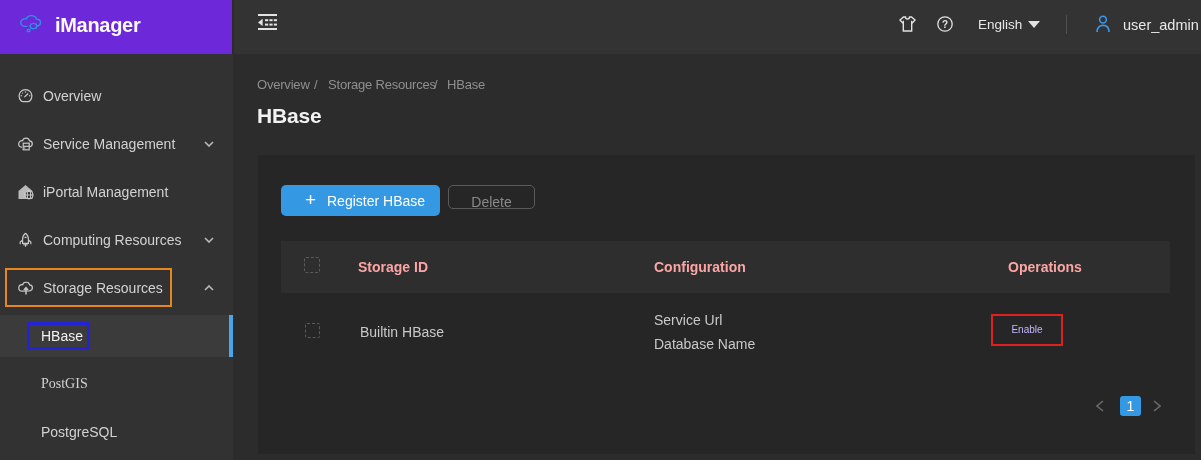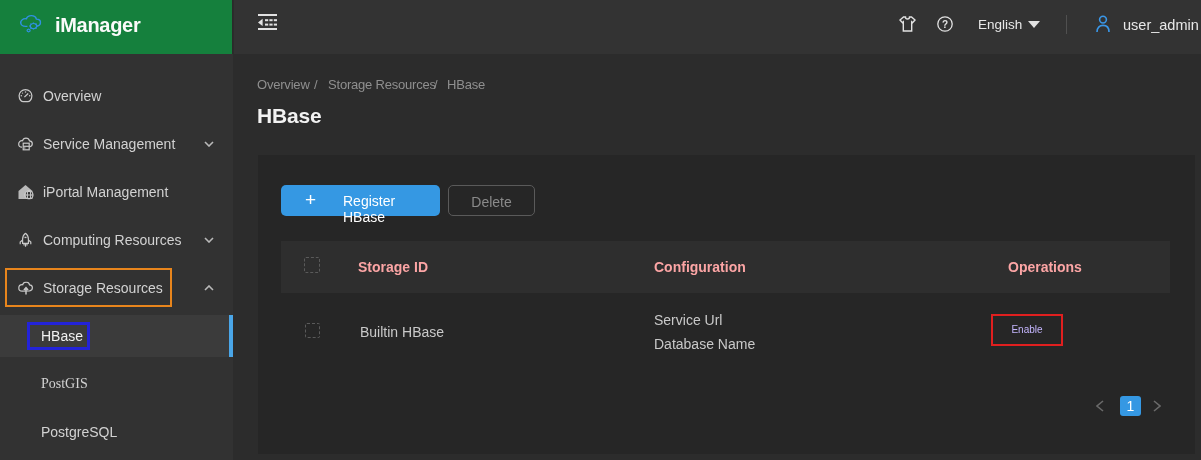--- a/index.html
+++ b/index.html
@@ -1,21 +1,21 @@
 <!DOCTYPE html>
 <html><head>
 <meta charset="utf-8">
 <style>
 * { margin:0; padding:0; box-sizing:border-box; }
 html,body { width:1201px; height:460px; overflow:hidden; }
 body { font-family:"Liberation Sans", sans-serif; background:#2c2c2c; position:relative; }
 .abs { position:absolute; }
 
 
-#logo { left:0; top:0; width:233px; height:54px; background:#15803d; border-right:1px solid #2a2a2a; }
+#logo { left:0; top:0; width:233px; height:54px; background:#6d28d9; border-right:1px solid #2a2a2a; }
 #logo .name { position:absolute; left:55px; top:14px; font-size:20px; font-weight:bold; color:#fafafa; letter-spacing:-0.3px; }
 #topbar { left:234px; top:0; right:0; height:54px; background:#333333; }
 
 
 #sidebar { left:0; top:54px; width:233px; bottom:0; background:#323232; }
 .mitem { position:absolute; left:0; width:233px; height:48px; color:#d2d2d2; font-size:14px; }
 .mitem .txt { position:absolute; left:43px; top:50%; transform:translateY(-50%); white-space:nowrap; }
 .mitem .ico { position:absolute; left:18px; top:50%; transform:translateY(-50%); }
 .mitem .chev { position:absolute; left:204px; top:50%; transform:translateY(-50%); }
 .sub { position:absolute; left:0; width:233px; height:48px; color:#d2d2d2; font-size:14px; }
@@ -26,22 +26,22 @@
 #blue-box { position:absolute; left:27px; top:268px; width:63px; height:28px; border:3px solid #2323d8; }
 
 
 #crumb { left:0; top:77px; width:1201px; height:14px; font-size:13px; color:#8f8f8f; letter-spacing:-0.2px; }
 #crumb span { position:absolute; top:0; }
 #title { left:257px; top:104px; font-size:21px; font-weight:bold; color:#f2f2f2; letter-spacing:-0.2px; }
 #panel { left:258px; top:155px; width:937px; height:299px; background:#262626; }
 
 #btn-register { left:281px; top:185px; width:159px; height:31px; background:#3598e3; border-radius:5px; color:#fff; font-size:14px; }
 #btn-register .plus { position:absolute; left:24px; top:4px; font-size:19px; }
-#btn-register .lbl { position:absolute; left:46px; top:8px;margin-left:16px; }
-#btn-delete { left:448px; top:185px; width:87px; height:31px; border:1px solid #5a5a5a; border-radius:5px; color:#8a8a8a; font-size:14px;text-align:right; }
+#btn-register .lbl { position:absolute; left:46px; top:8px; }
+#btn-delete { left:448px; top:185px; width:87px; height:24px; border:1px solid #5a5a5a; border-radius:5px; color:#8a8a8a; font-size:14px;text-align:right; }
 #btn-delete .lbl { position:absolute; left:50%; top:8px; transform:translateX(-50%); }
 
 #thead { left:281px; top:241px; width:889px; height:52px; background:#2e2e2e; color:#fca5a5; font-size:14px; font-weight:bold; line-height:16px; }
 #thead .c1 { position:absolute; left:77px; top:18px; }
 #thead .c2 { position:absolute; left:373px; top:18px; }
 #thead .c3 { position:absolute; left:727px; top:18px; }
 .cbx { position:absolute; width:16px; height:16px; border:1px dashed #5a5a5a; border-radius:2px; }
 #thead .cbx { left:23px; top:16px; }
 
 #trow { left:281px; top:293px; width:889px; height:74px; color:#c9c9c9; font-size:14px; line-height:16px; }

